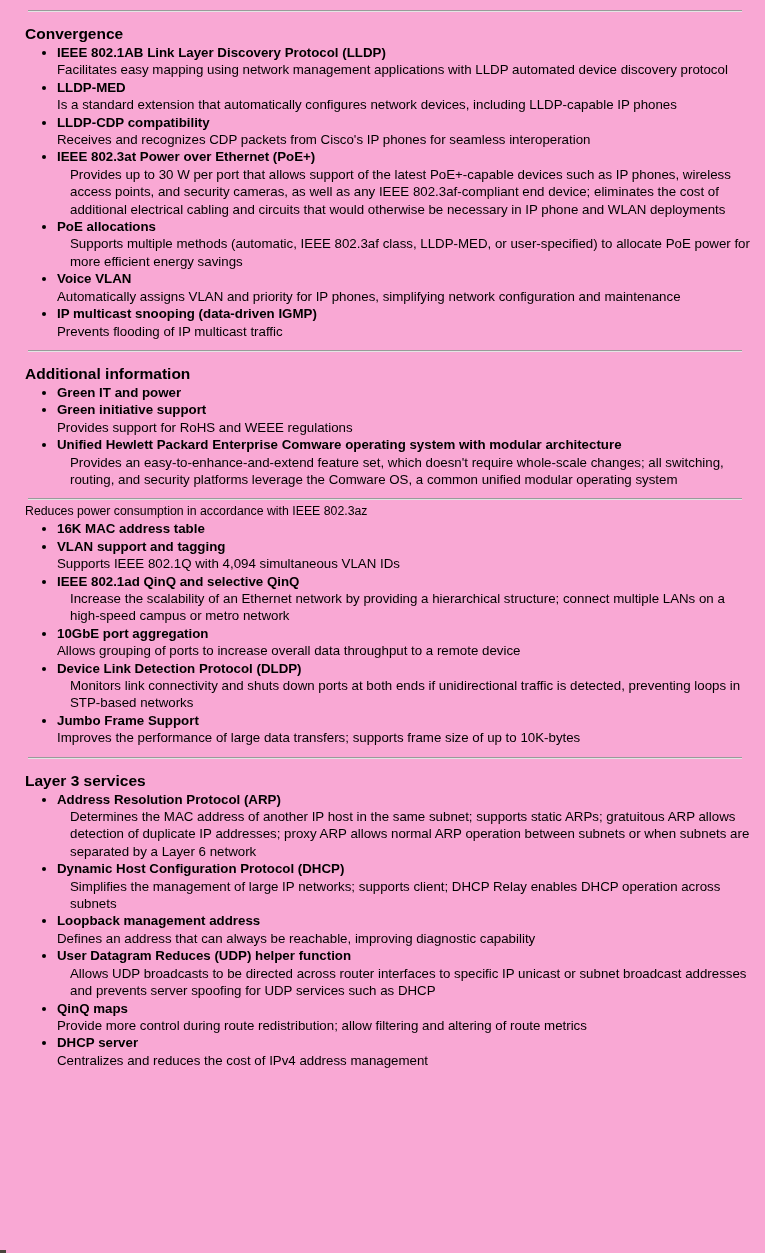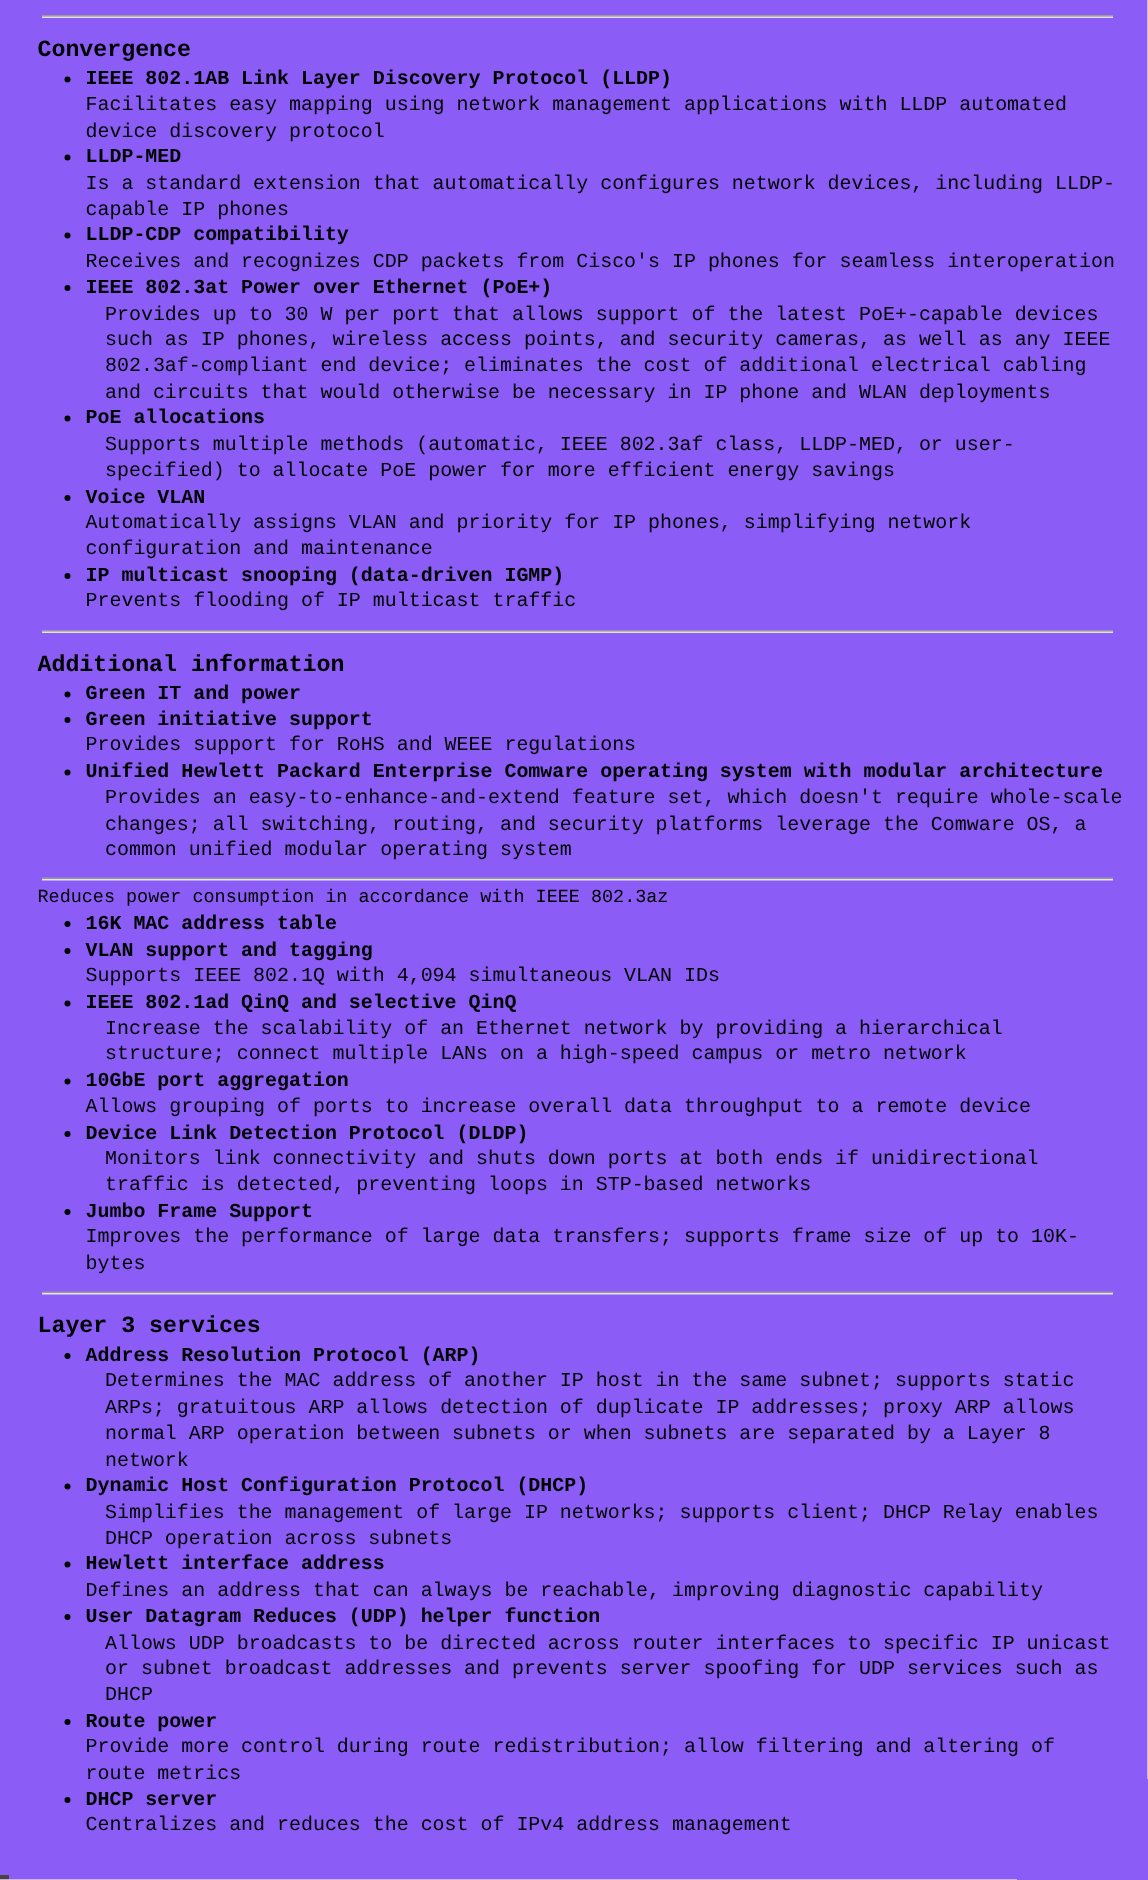--- a/index.html
+++ b/index.html
@@ -6,23 +6,23 @@
     margin: 0;
     padding: 0;
     background: #ffffff;
   }
   .page {
     position: relative;
     width: 765px;
     height: 1253px;
     overflow: hidden;
     box-sizing: border-box;
-    background: #8b5cf6;
+    background: #f9a8d4;
     color: #000000;
-    font-family: Liberation Mono, monospace;
+    font-family: Liberation Sans, sans-serif;
     padding: 10px 14px 6px 25px;
   }
   hr.section-rule {
     height: 0;
     border: none;
     border-top: 1px solid #9a9a9a;
     border-bottom: 1px solid #e4e4e4;
     margin: 10px 9px 0 3px;
   }
   hr.section-rule.first {
@@ -110,23 +110,23 @@
           <li><span class="feature-title">IEEE 802.1ad QinQ and selective QinQ</span><p class="feature-desc indent">Increase the scalability of an Ethernet network by providing a hierarchical structure; connect multiple LANs on a high-speed campus or metro network</p></li>
           <li><span class="feature-title">10GbE port aggregation</span><p class="feature-desc">Allows grouping of ports to increase overall data throughput to a remote device</p></li>
           <li><span class="feature-title">Device Link Detection Protocol (DLDP)</span><p class="feature-desc indent">Monitors link connectivity and shuts down ports at both ends if unidirectional traffic is detected, preventing loops in STP-based networks</p></li>
           <li><span class="feature-title">Jumbo Frame Support</span><p class="feature-desc">Improves the performance of large data transfers; supports frame size of up to 10K-bytes</p></li>
         </ul>
       </div>
       <hr class="section-rule">
       <div class="section">
         <h2>Layer 3 services</h2>
         <ul class="feature-list">
-          <li><span class="feature-title">Address Resolution Protocol (ARP)</span><p class="feature-desc indent">Determines the MAC address of another IP host in the same subnet; supports static ARPs; gratuitous ARP allows detection of duplicate IP addresses; proxy ARP allows normal ARP operation between subnets or when subnets are separated by a Layer 8 network</p></li>
+          <li><span class="feature-title">Address Resolution Protocol (ARP)</span><p class="feature-desc indent">Determines the MAC address of another IP host in the same subnet; supports static ARPs; gratuitous ARP allows detection of duplicate IP addresses; proxy ARP allows normal ARP operation between subnets or when subnets are separated by a Layer 6 network</p></li>
           <li><span class="feature-title">Dynamic Host Configuration Protocol (DHCP)</span><p class="feature-desc indent">Simplifies the management of large IP networks; supports client; DHCP Relay enables DHCP operation across subnets</p></li>
-          <li><span class="feature-title">Hewlett interface address</span><p class="feature-desc">Defines an address that can always be reachable, improving diagnostic capability</p></li>
+          <li><span class="feature-title">Loopback management address</span><p class="feature-desc">Defines an address that can always be reachable, improving diagnostic capability</p></li>
           <li><span class="feature-title">User Datagram Reduces (UDP) helper function</span><p class="feature-desc indent">Allows UDP broadcasts to be directed across router interfaces to specific IP unicast or subnet broadcast addresses and prevents server spoofing for UDP services such as DHCP</p></li>
-          <li><span class="feature-title">Route power</span><p class="feature-desc">Provide more control during route redistribution; allow filtering and altering of route metrics</p></li>
+          <li><span class="feature-title">QinQ maps</span><p class="feature-desc">Provide more control during route redistribution; allow filtering and altering of route metrics</p></li>
           <li><span class="feature-title">DHCP server</span><p class="feature-desc">Centralizes and reduces the cost of IPv4 address management</p></li>
         </ul>
       </div>
     </div>
   <div class="stray-mark"></div>
 </div>
 
 </body></html>

